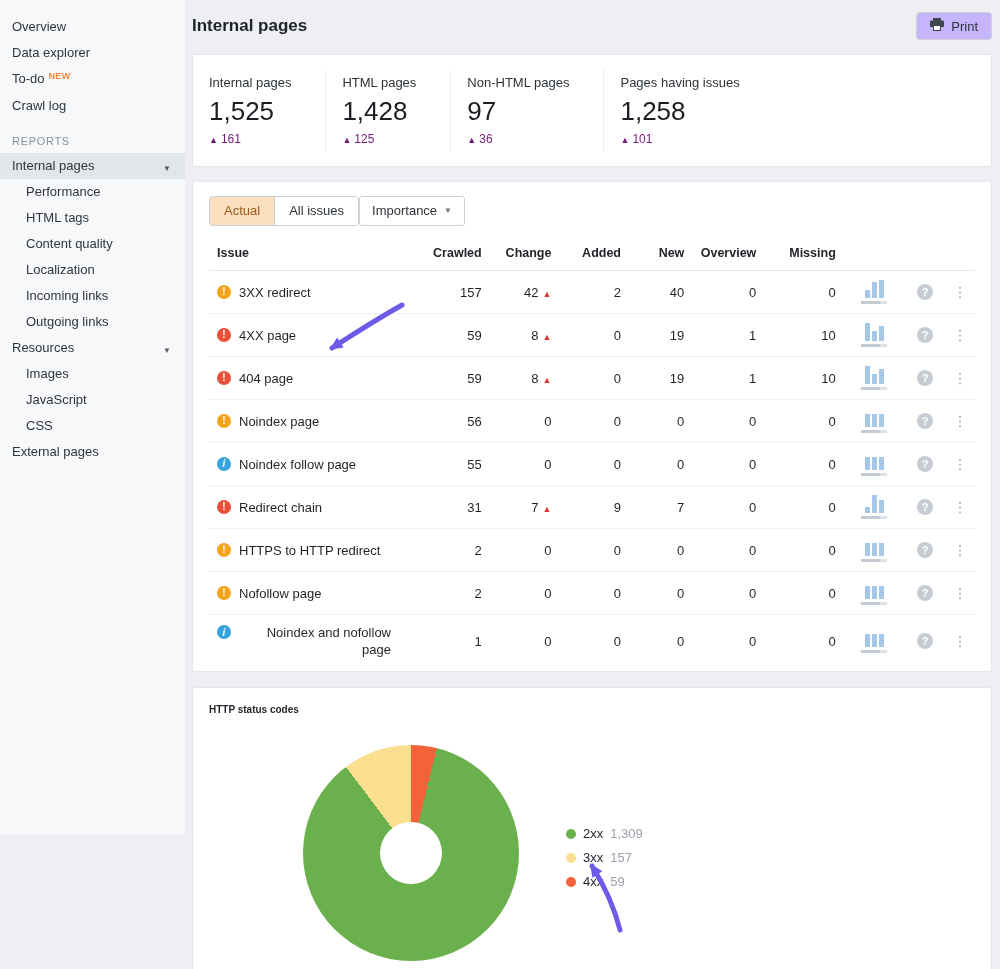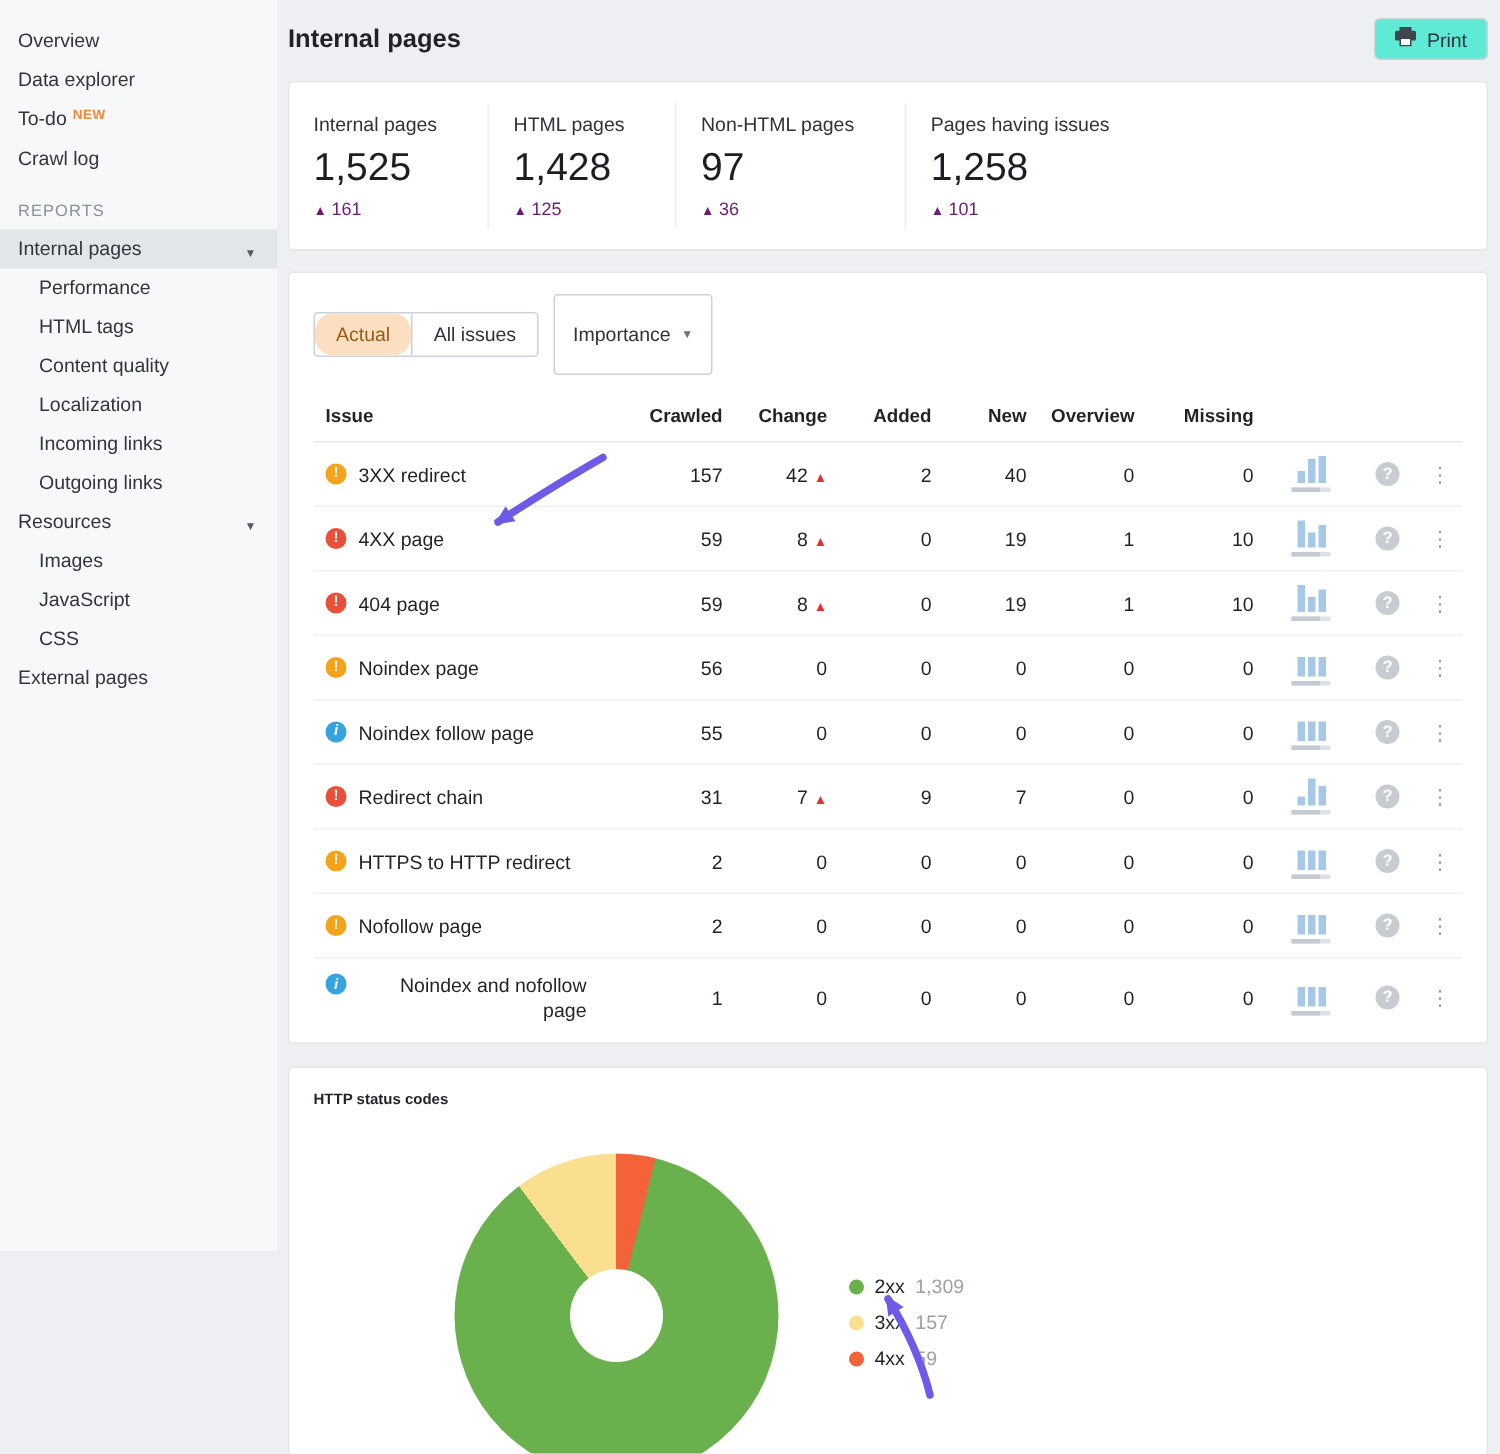--- a/index.html
+++ b/index.html
@@ -19,41 +19,41 @@
   .side-item.child { padding-left:26px; }
   .side-item.selected { background:#e2e5e9; }
   .side-caret { position:absolute; right:14px; top:9px; font-size:8px; color:#555b61; }
   .side-section { font-size:11px; color:#8b9199; letter-spacing:.7px; padding:16px 12px 6px; }
   .badge-new { color:#f0883b; font-size:9px; font-weight:bold; margin-left:4px; position:relative; top:-4px; letter-spacing:.3px; }
 
   
   .main { flex:1; padding:0 8px 8px 7px; }
   .main-header { display:flex; justify-content:space-between; align-items:center; padding:12px 0 14px; }
   .page-title { font-size:17px; margin:0; font-weight:bold; color:#1f2328; }
-  .print-btn { display:flex; gap:7px; align-items:center; background:#5eead4; border:1px solid #ccd1d7; border-radius:4px; padding:5px 13px; font-size:13px; color:#2d3338; cursor:pointer; }
+  .print-btn { display:flex; gap:7px; align-items:center; background:#c4b5fd; border:1px solid #ccd1d7; border-radius:4px; padding:5px 13px; font-size:13px; color:#2d3338; cursor:pointer; }
 
   .card { background:#fff; border:1px solid #e4e7ea; border-radius:3px; }
 
   
   .stats-card { display:flex; padding:14px 0; margin-bottom:14px; }
   .stat { padding:6px 34px 6px 16px; border-left:1px solid #eceef1; }
   .stat:first-child { border-left:none; }
   .stat-label { font-size:13px; color:#2d3338; margin-bottom:6px; }
   .stat-value { font-size:26px; color:#1b1f23; line-height:30px; }
   .stat-delta { font-size:12px; color:#701a75; margin-top:6px; }
   .stat-delta .tri { font-size:9px; margin-right:3px; }
 
   
   .issues-card { padding:14px 16px 4px; margin-bottom:15px; }
   .tabs-row { display:flex; align-items:center; }
   .seg { display:inline-flex; border:1px solid #ccd1d7; border-radius:3px; overflow:hidden; }
   .seg-tab { padding:6px 14px; font-size:13px; background:#fff; color:#2d3338; border-left:1px solid #ccd1d7; cursor:pointer; line-height:16px; }
-  .seg-tab:first-child { border-left:none;border-radius:12px; }
+  .seg-tab:first-child { border-left:none; }
   .seg-tab.active { background:#fbdfc0; color:#9a5b16; }
-  .importance-btn { margin-left:10px; padding:18px 12px; font-size:13px; background:#fff; border:1px solid #ccd1d7; border-radius:3px; color:#2d3338; display:flex; gap:7px; align-items:center; cursor:pointer; line-height:16px; }
+  .importance-btn { padding:6px 12px; font-size:13px; background:#fff; border:1px solid #ccd1d7; border-radius:3px; color:#2d3338; display:flex; gap:7px; align-items:center; cursor:pointer; line-height:16px; }
   .importance-btn .caret { font-size:8px; color:#6b7280; }
 
   table.issues { width:100%; border-collapse:collapse; margin-top:12px; }
   table.issues th { font-size:12.5px; font-weight:bold; color:#1f2328; padding:8px 8px 10px; border-bottom:1px solid #e6e9ec; text-align:right; white-space:nowrap; }
   table.issues th.col-issue { text-align:left; }
   table.issues td { font-size:13px; padding:9px 8px; border-bottom:1px solid #eef0f3; text-align:right; vertical-align:middle; color:#1f2328; }
   table.issues tr:last-child td { border-bottom:none; }
   td.issue-cell { text-align:left; }
   .issue-flex { display:flex; align-items:flex-start; gap:8px; }
   .sev { width:14px; height:14px; border-radius:50%; color:#fff; font-size:10px; font-weight:bold; display:flex; align-items:center; justify-content:center; flex-shrink:0; margin-top:1px; font-style:normal; }

